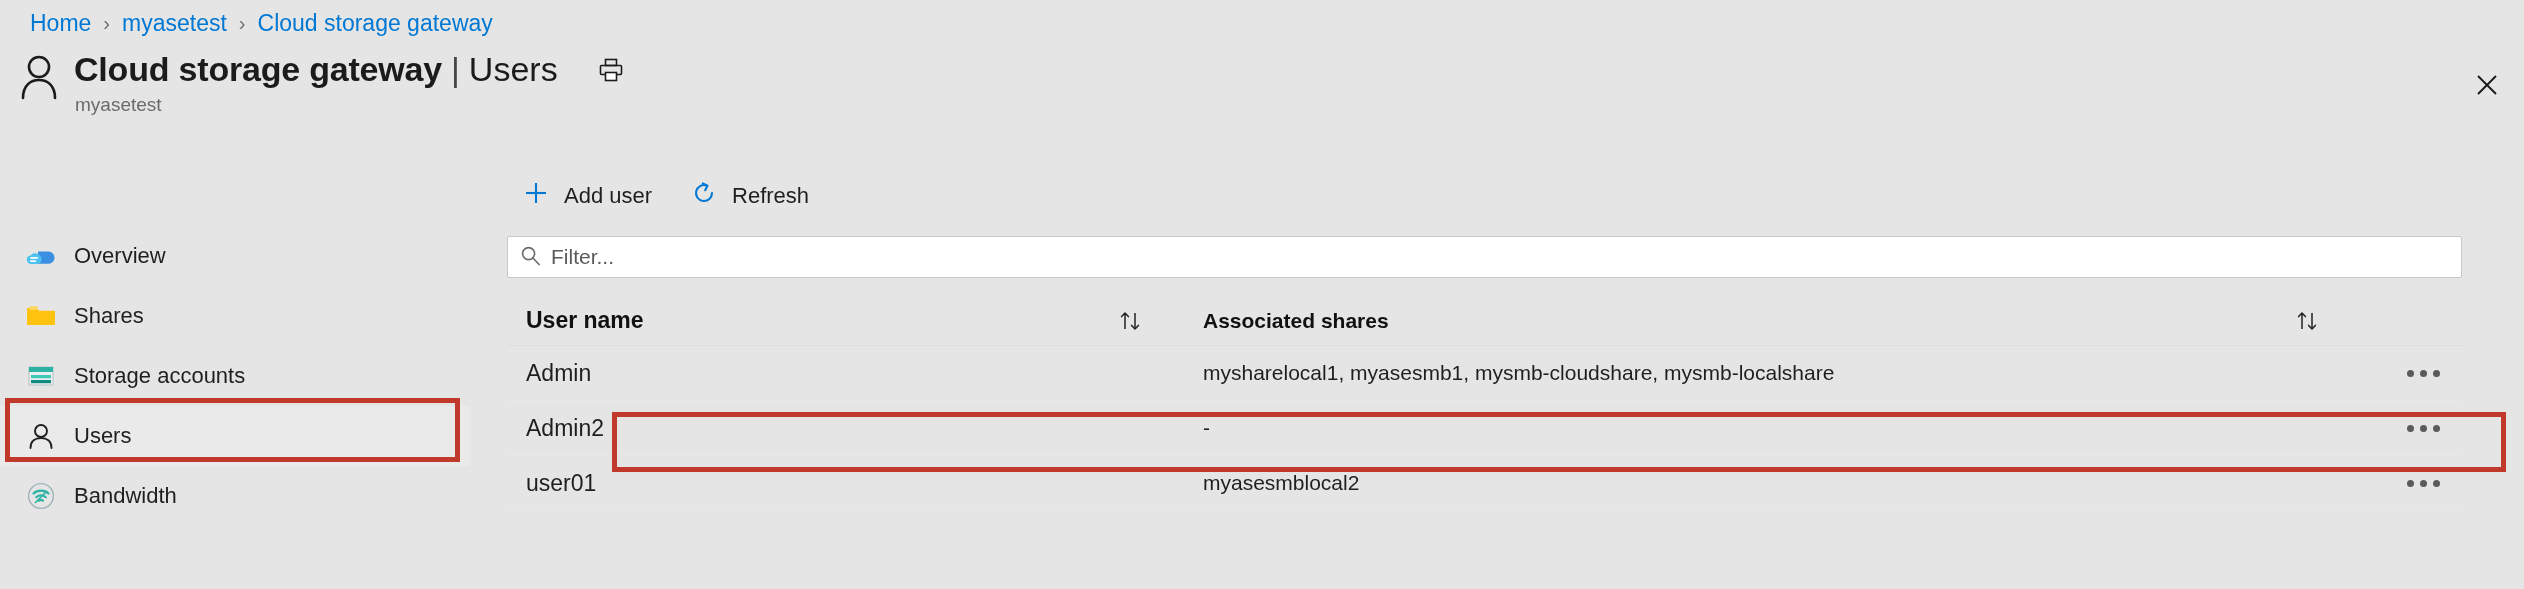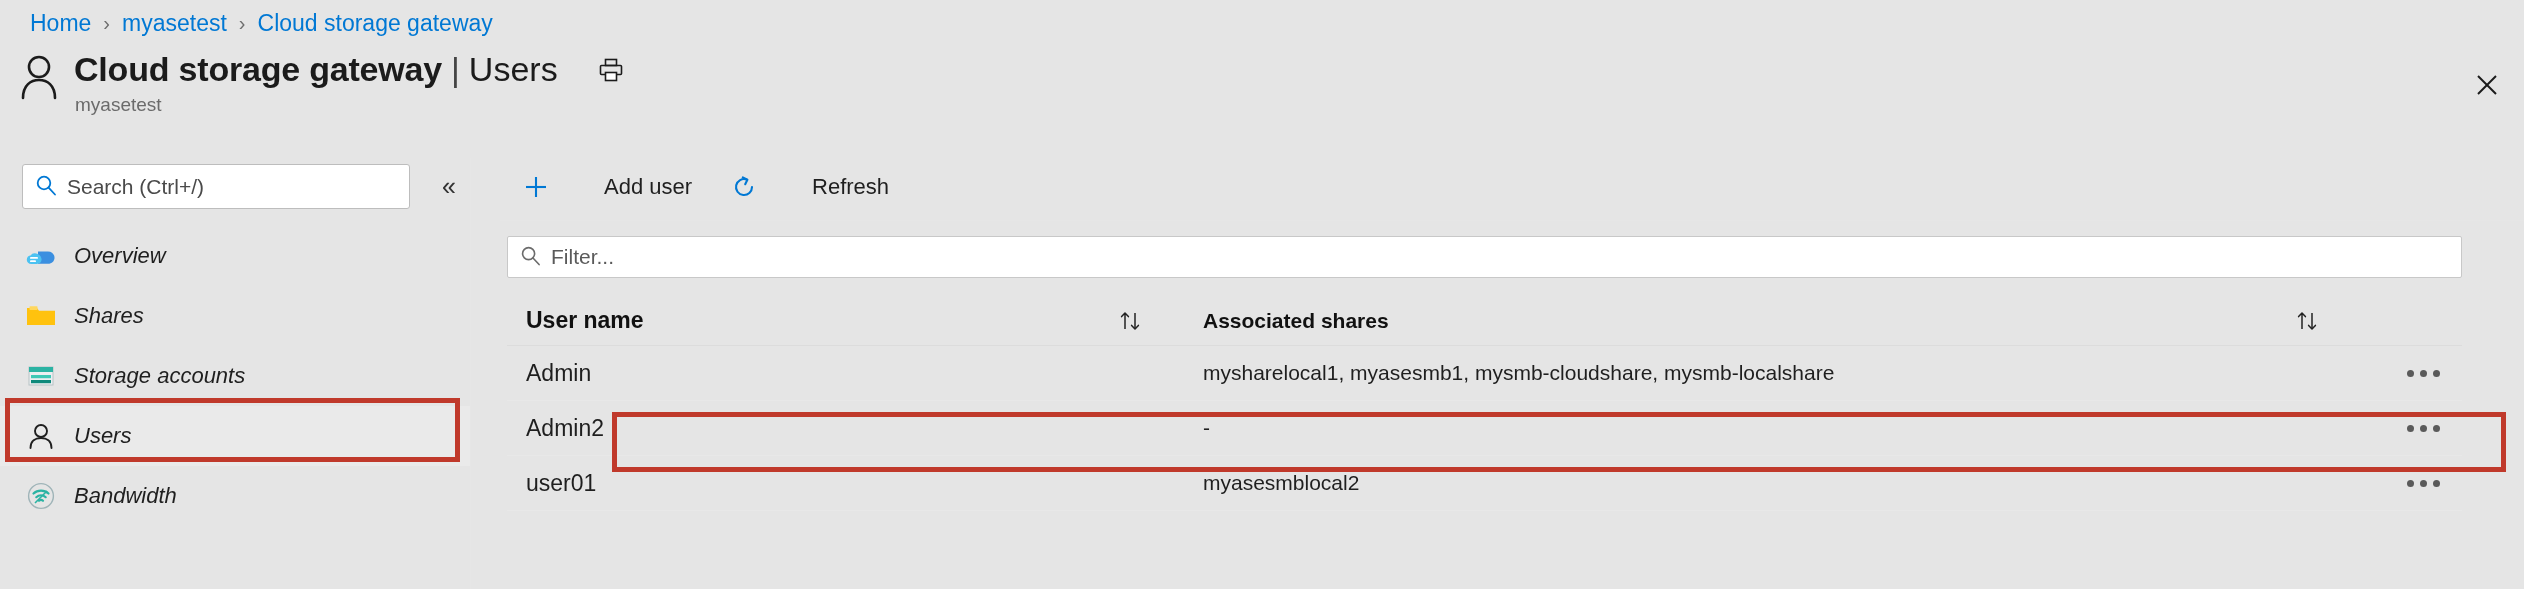--- a/index.html
+++ b/index.html
@@ -170,21 +170,20 @@
     height: 34px;
     flex: none;
     margin-right: 16px;
     display: flex;
     align-items: center;
     justify-content: center;
   }
   .nav-label {
     font-size: 22px;
     color: #1f1f1f;
-    font-style: italic;
   }
 
   
   .anno {
     position: absolute;
     border: 5px solid #c0392b;
     pointer-events: none;
     z-index: 40;
   }
   #anno-users { left: 5px; top: 398px; width: 455px; height: 64px; }
@@ -211,26 +210,25 @@
   .toolbar {
     position: absolute;
     left: 16px;
     top: 4px;
     height: 50px;
     display: flex;
     align-items: center;
   }
   .tb-btn {
     display: flex;
-    align-items: center;
+    align-items: flex-end;
     height: 44px;
     padding: 0 14px 0 4px;
     margin-right: 18px;
     cursor: pointer;
-    gap: 40px;
   }
   .tb-icon {
     width: 32px;
     height: 32px;
     flex: none;
     margin-right: 12px;
     display: flex;
     align-items: center;
     justify-content: center;
   }
@@ -387,32 +385,20 @@
     <svg width="26" height="26" viewBox="0 0 26 26">
       <line x1="4" y1="4" x2="22" y2="22" stroke="#1b1b1b" stroke-width="1.9"></line>
       <line x1="22" y1="4" x2="4" y2="22" stroke="#1b1b1b" stroke-width="1.9"></line>
     </svg>
   </div>
 
   <div class="pane-divider"></div>
 
   <div class="left-pane">
 
-    <div class="search-row">
-      <div class="search-box">
-        <span class="mag">
-          <svg width="22" height="22" viewBox="0 0 22 22">
-            <circle cx="9" cy="9" r="6.3" fill="none" stroke="#0078d4" stroke-width="1.8"></circle>
-            <line x1="13.6" y1="13.6" x2="20" y2="20.5" stroke="#0078d4" stroke-width="1.8" stroke-linecap="round"></line>
-          </svg>
-        </span>
-        <span class="search-ph">Search (Ctrl+/)</span>
-      </div>
-      <div class="collapse-btn">«</div>
-    </div>
 
     <div class="nav-list">
 
       <div class="nav-item">
         <span class="nav-icon">
           <svg width="30" height="24" viewBox="0 0 30 24">
             <path d="M22 7.5 C25.8 7.5 28.5 10.3 28.5 13.8 C28.5 17.2 25.8 19.8 22 19.8 L12 19.8 L12 7.5 Z" fill="#3b8fe0"></path>
             <path d="M8.5 9.2 C12.4 9.2 15.6 12.2 15.6 15.6 C15.6 18.2 13.6 20 10.8 20 L5.4 20 C2.6 20 0.8 18.1 0.8 15.7 C0.8 13.3 2.6 11.4 5 11.3 C5.4 10 6.8 9.2 8.5 9.2 Z" fill="#4cc2f1"></path>
             <rect x="4" y="13" width="8" height="1.8" rx="0.9" fill="#ffffff"></rect>
             <rect x="4" y="16.3" width="6" height="1.8" rx="0.9" fill="#ffffff"></rect>

